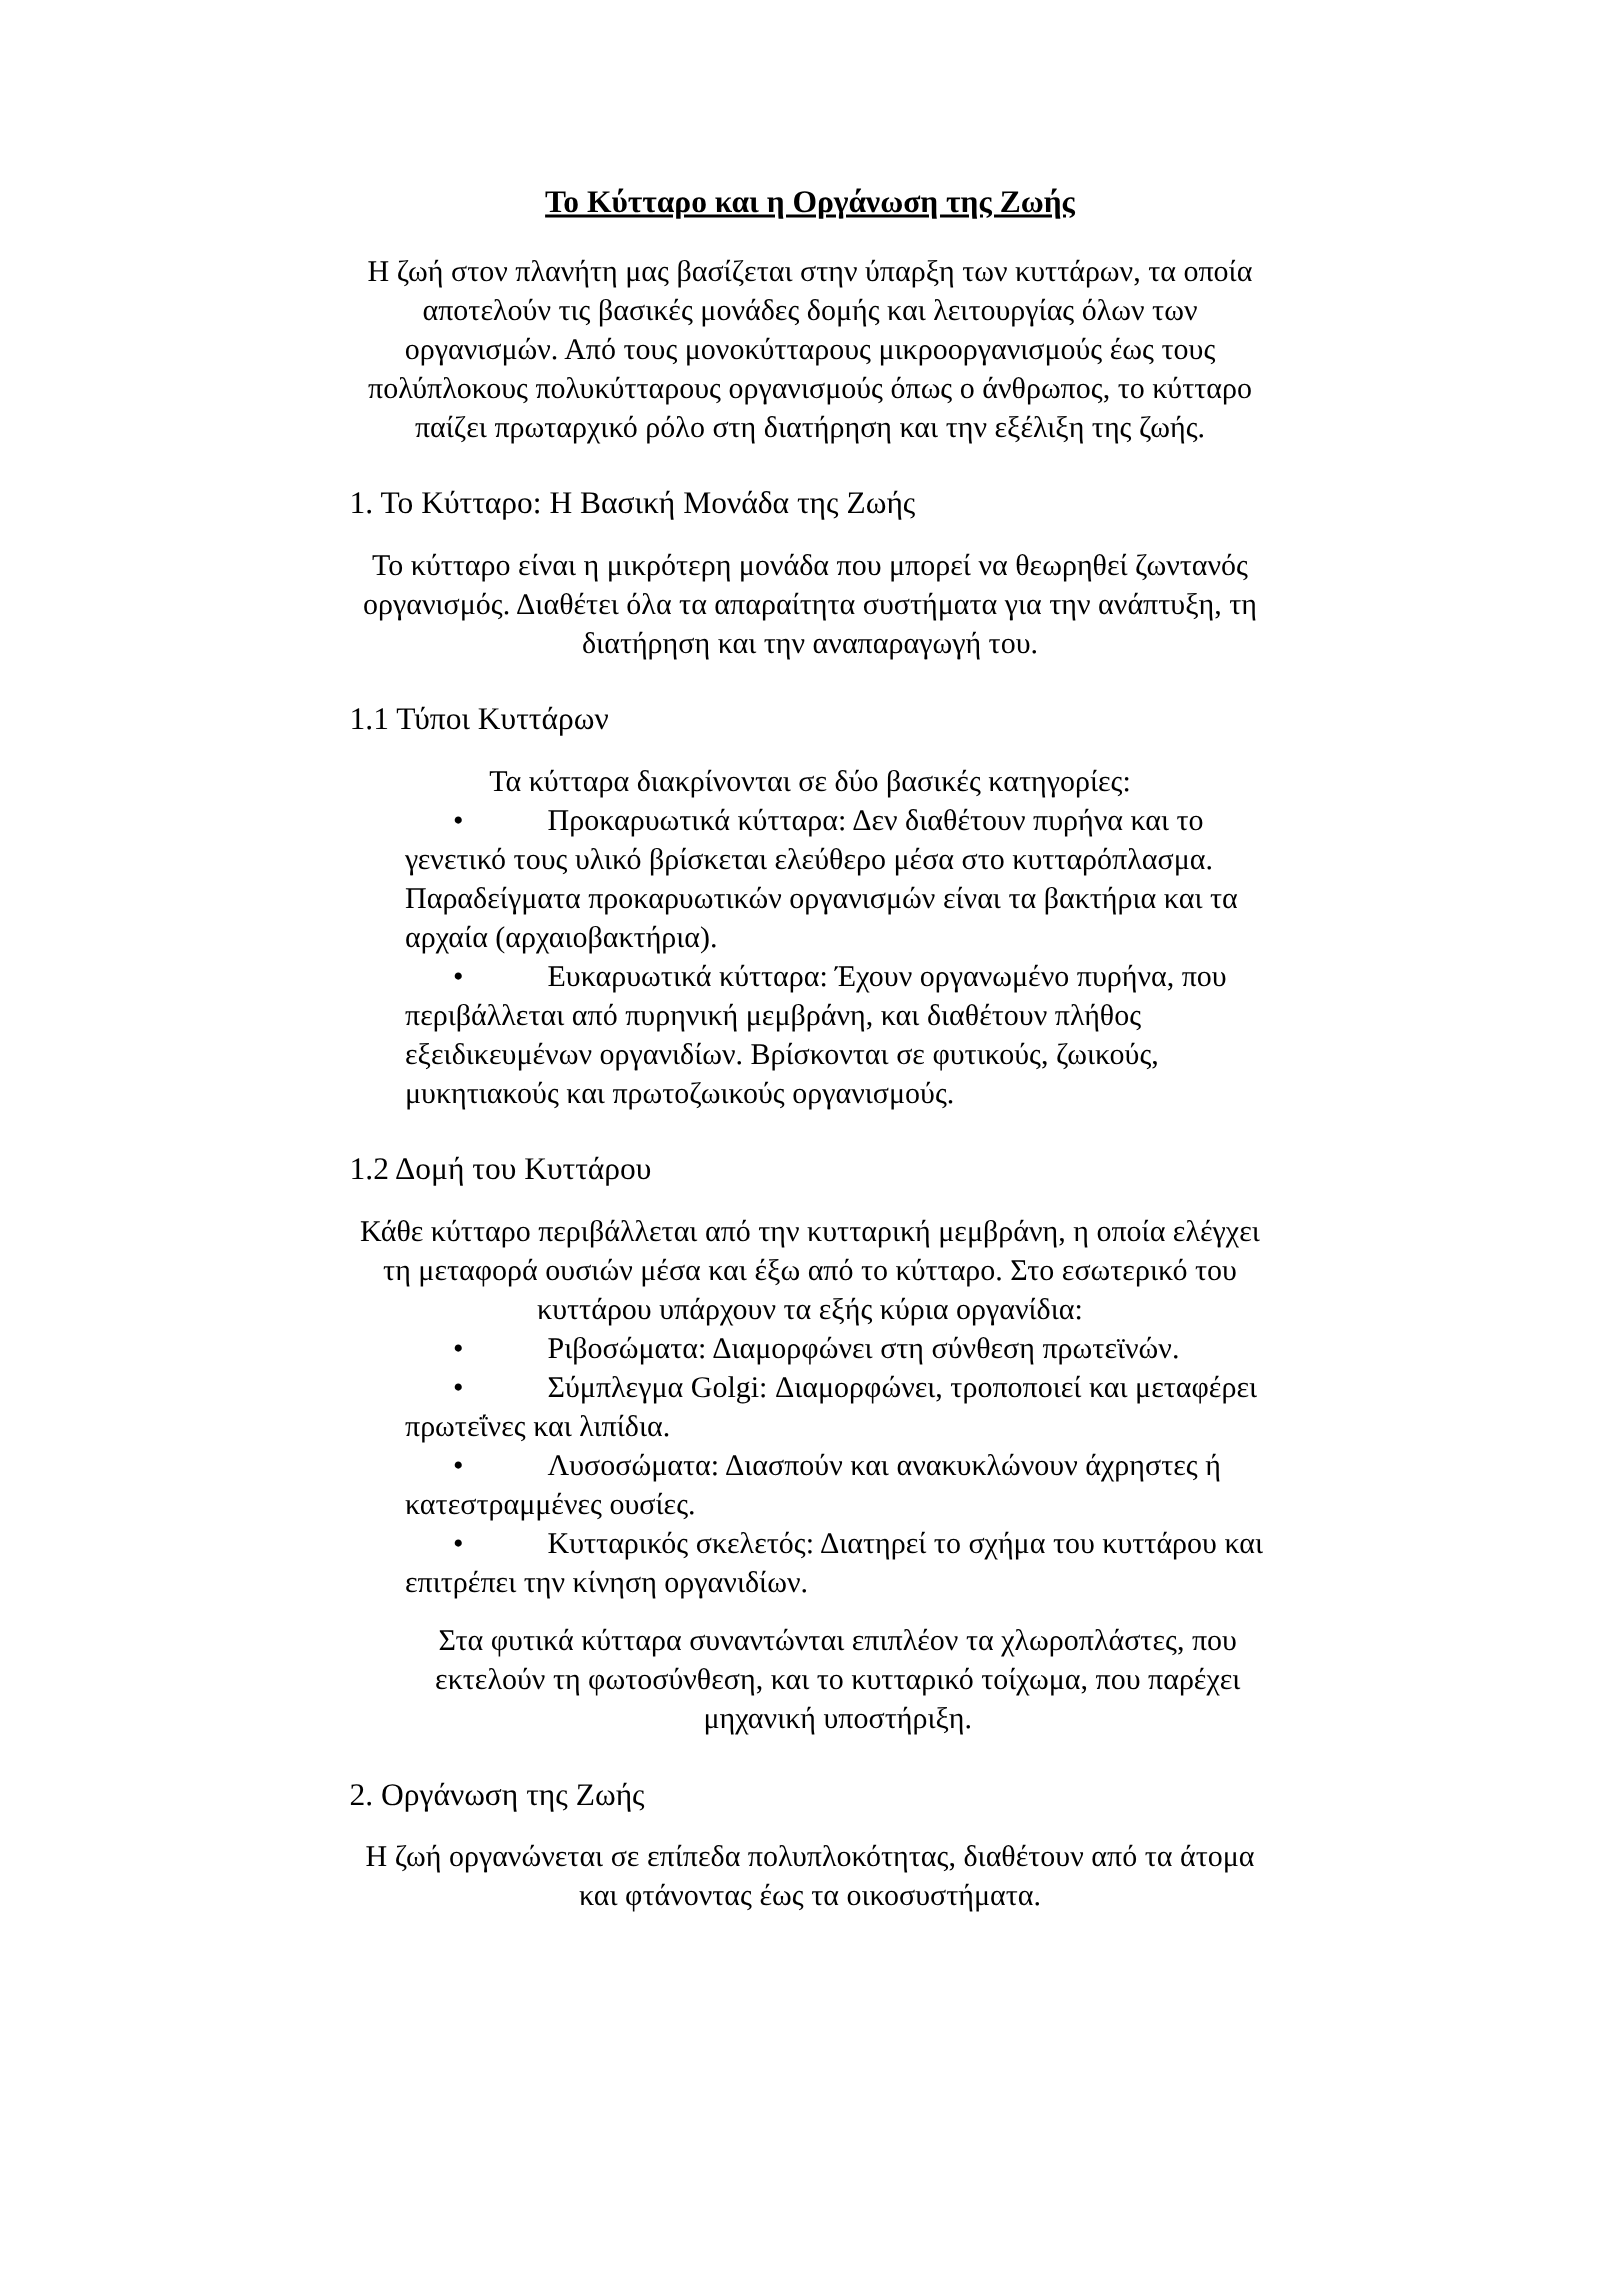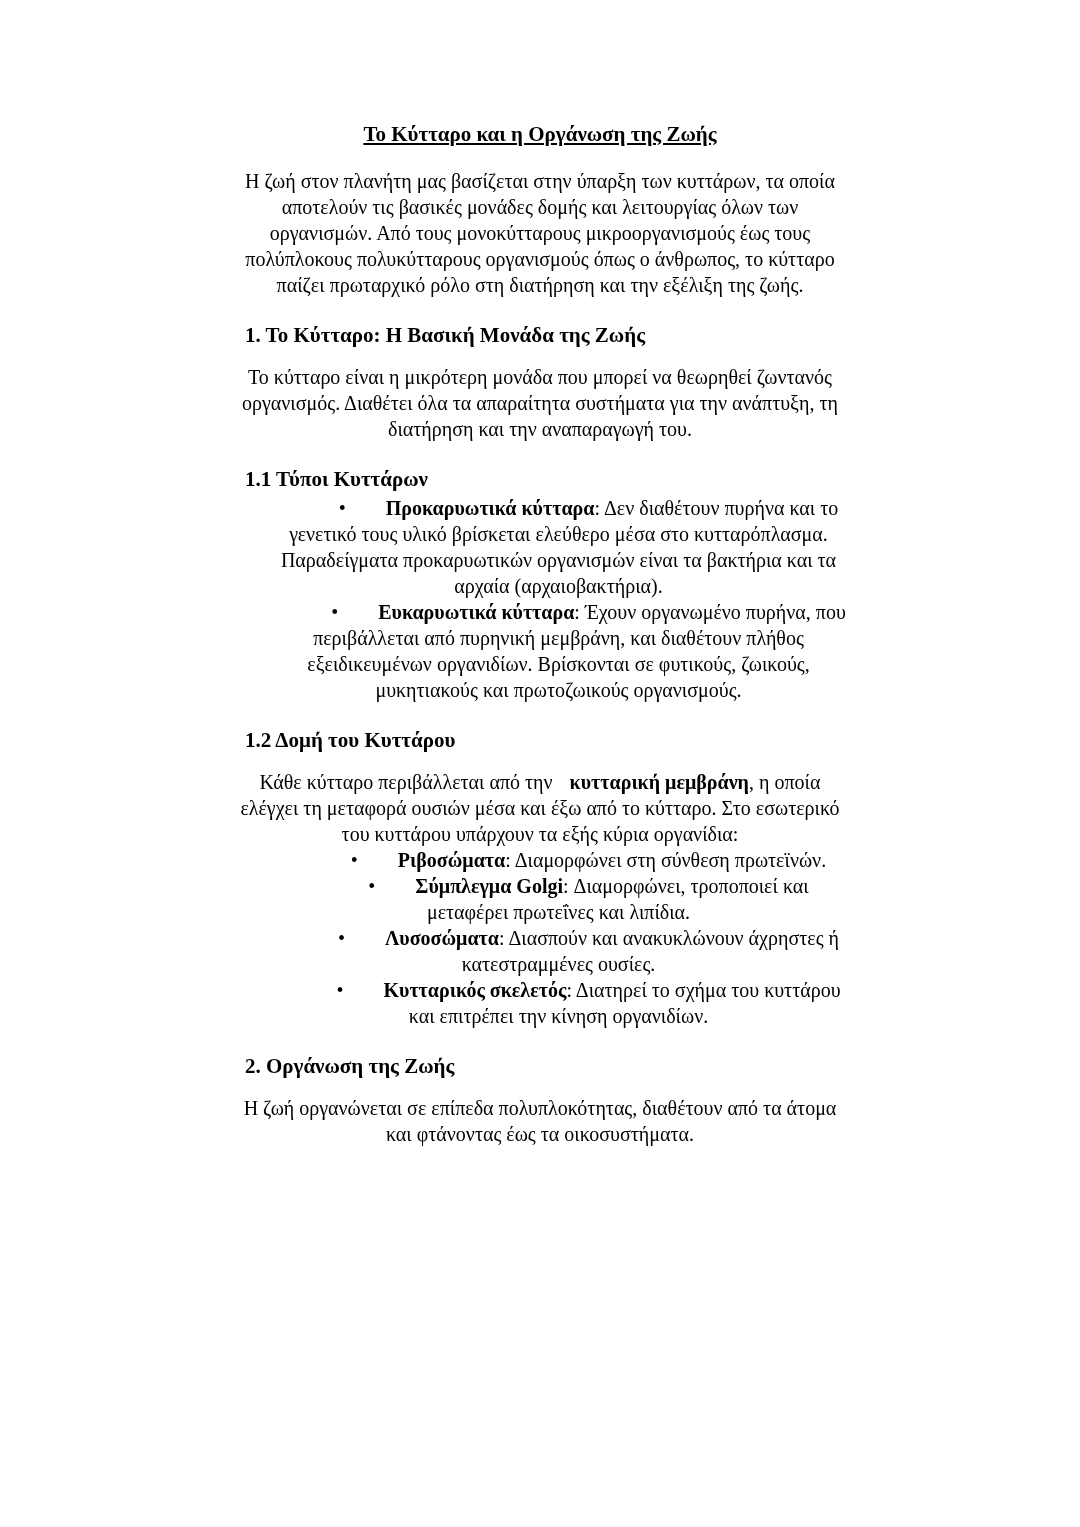--- a/index.html
+++ b/index.html
@@ -29,56 +29,58 @@
     line-height: 26px;
     margin: 0 0 13px 0;
     text-align: center;
   }
   .heading {
     font-size: 21px;
     line-height: 26px;
     font-weight: 700;
     margin: 24px 0 16px 0;
   }
-  .bullets { margin: -13px 0 13px 0; text-align: center; }
+  .bullets { margin: -13px 0 13px 0; }
   .bullet-item {
     font-size: 20px;
     line-height: 26px;
     padding-left: 37px;
     text-indent: 32px;
   }
   .bullet-item .marker {
     display: inline-block;
     width: 63px;
     text-indent: 0;
   }
   .para-indent {
     padding-left: 37px;
     margin-top: 13px;
   }
-  strong { font-weight: 700; margin-left: 12px; }
+  strong { font-weight: 400; }
 </style>
 </head>
 <body>
 
 <div class="page">
   <div class="doc-title">Το Κύτταρο και η Οργάνωση της Ζωής</div>
   <div>
       <p class="para"><span>Η ζωή στον πλανήτη μας βασίζεται στην ύπαρξη των κυττάρων, τα οποία αποτελούν τις βασικές μονάδες δομής και λειτουργίας όλων των οργανισμών. Από τους μονοκύτταρους μικροοργανισμούς έως τους πολύπλοκους πολυκύτταρους οργανισμούς όπως ο άνθρωπος, το κύτταρο παίζει πρωταρχικό ρόλο στη διατήρηση και την εξέλιξη της ζωής.</span></p>
       <h2 class="heading"><strong>1. Το Κύτταρο: Η Βασική Μονάδα της Ζωής</strong></h2>
       <p class="para"><span>Το κύτταρο είναι η μικρότερη μονάδα που μπορεί να θεωρηθεί ζωντανός οργανισμός. Διαθέτει όλα τα απαραίτητα συστήματα για την ανάπτυξη, τη διατήρηση και την αναπαραγωγή του.</span></p>
       <h2 class="heading"><strong>1.1 Τύποι Κυττάρων</strong></h2>
+      <p class="para"><span>Τα κύτταρα διακρίνονται σε δύο βασικές κατηγορίες:</span></p>
       <div class="bullets">
         <div class="bullet-item"><span class="marker">•</span><strong>Προκαρυωτικά κύτταρα</strong><span>: Δεν διαθέτουν πυρήνα και το γενετικό τους υλικό βρίσκεται ελεύθερο μέσα στο κυτταρόπλασμα. Παραδείγματα προκαρυωτικών οργανισμών είναι τα βακτήρια και τα αρχαία (αρχαιοβακτήρια).</span></div>
         <div class="bullet-item"><span class="marker">•</span><strong>Ευκαρυωτικά κύτταρα</strong><span>: Έχουν οργανωμένο πυρήνα, που περιβάλλεται από πυρηνική μεμβράνη, και διαθέτουν πλήθος εξειδικευμένων οργανιδίων. Βρίσκονται σε φυτικούς, ζωικούς, μυκητιακούς και πρωτοζωικούς οργανισμούς.</span></div>
       </div>
       <h2 class="heading"><strong>1.2 Δομή του Κυττάρου</strong></h2>
       <p class="para"><span>Κάθε κύτταρο περιβάλλεται από την </span><strong>κυτταρική μεμβράνη</strong><span>, η οποία ελέγχει τη μεταφορά ουσιών μέσα και έξω από το κύτταρο. Στο εσωτερικό του κυττάρου υπάρχουν τα εξής κύρια οργανίδια:</span></p>
       <div class="bullets">
         <div class="bullet-item"><span class="marker">•</span><strong>Ριβοσώματα</strong><span>: Διαμορφώνει στη σύνθεση πρωτεϊνών.</span></div>
         <div class="bullet-item"><span class="marker">•</span><strong>Σύμπλεγμα Golgi</strong><span>: Διαμορφώνει, τροποποιεί και μεταφέρει πρωτεΐνες και λιπίδια.</span></div>
         <div class="bullet-item"><span class="marker">•</span><strong>Λυσοσώματα</strong><span>: Διασπούν και ανακυκλώνουν άχρηστες ή κατεστραμμένες ουσίες.</span></div>
         <div class="bullet-item"><span class="marker">•</span><strong>Κυτταρικός σκελετός</strong><span>: Διατηρεί το σχήμα του κυττάρου και επιτρέπει την κίνηση οργανιδίων.</span></div>
       </div>
+      <p class="para para-indent"><span>Στα φυτικά κύτταρα συναντώνται επιπλέον τα </span><strong>χλωροπλάστες</strong><span>, που εκτελούν τη φωτοσύνθεση, και το </span><strong>κυτταρικό τοίχωμα</strong><span>, που παρέχει μηχανική υποστήριξη.</span></p>
       <h2 class="heading"><strong>2. Οργάνωση της Ζωής</strong></h2>
       <p class="para"><span>Η ζωή οργανώνεται σε επίπεδα πολυπλοκότητας, διαθέτουν από τα άτομα και φτάνοντας έως τα οικοσυστήματα.</span></p>
     </div>
 </div>
 
 </body></html>

